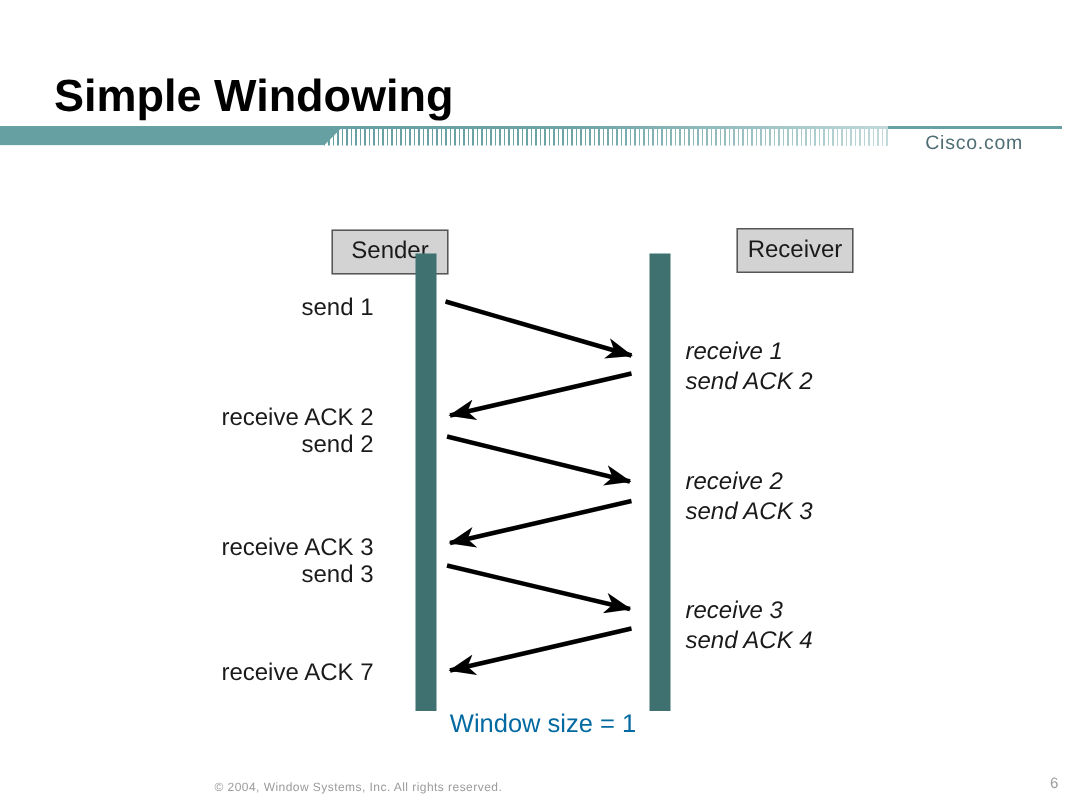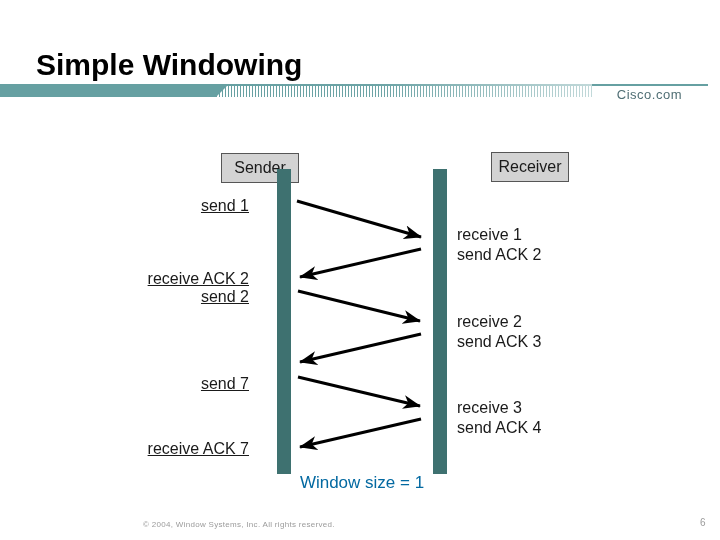--- a/index.html
+++ b/index.html
@@ -44,22 +44,22 @@
   .endpoint-box.receiver{left:455px;top:152px;}
   .timeline{
     position:absolute;top:169px;width:14px;height:305px;
     background:var(--timeline-teal,#3E7170);
   }
   .timeline.left{left:277px;}
   .timeline.right{left:433px;}
   .event{
     position:absolute;font-size:16px;color:#1a1a1a;white-space:nowrap;line-height:18px;
   }
-  .event.left{right:459px;text-align:right;text-decoration:underline;}
-  .event.right{left:457px;text-align:left;}
+  .event.left{right:459px;text-align:right;}
+  .event.right{left:457px;text-align:left;font-style:italic;}
   .arrows-svg{position:absolute;left:0;top:0;pointer-events:none;}
   .arrow-line{stroke:var(--arrow-black,#000);stroke-width:3;}
   .arrow-head{fill:var(--arrow-black,#000);}
   .window-note{
     position:absolute;left:277px;top:473px;width:170px;text-align:center;
     font-size:17px;color:#0369a1;white-space:nowrap;
   }
   
   .footer-copyright{
     position:absolute;left:143px;top:520px;font-size:8px;
@@ -87,21 +87,22 @@
   <div class="endpoint-box receiver">
     <span>Receiver</span>
   </div>
 
   <div class="timeline left"></div>
   <div class="timeline right"></div>
 
   <div class="event left" style="top:197px">send 1</div>
   <div class="event left" style="top:270px">receive ACK 2</div>
   <div class="event left" style="top:288px">send 2</div>
-  <div class="event left" style="top:375px">send 7</div>
+  <div class="event left" style="top:357px">receive ACK 3</div>
+  <div class="event left" style="top:375px">send 3</div>
   <div class="event left" style="top:440px">receive ACK 7</div>
 
   <div class="event right" style="top:226px">receive 1</div>
   <div class="event right" style="top:246px">send ACK 2</div>
   <div class="event right" style="top:313px">receive 2</div>
   <div class="event right" style="top:333px">send ACK 3</div>
   <div class="event right" style="top:399px">receive 3</div>
   <div class="event right" style="top:419px">send ACK 4</div>
 
   <svg class="arrows-svg" width="720" height="540" viewBox="0 0 720 540">

